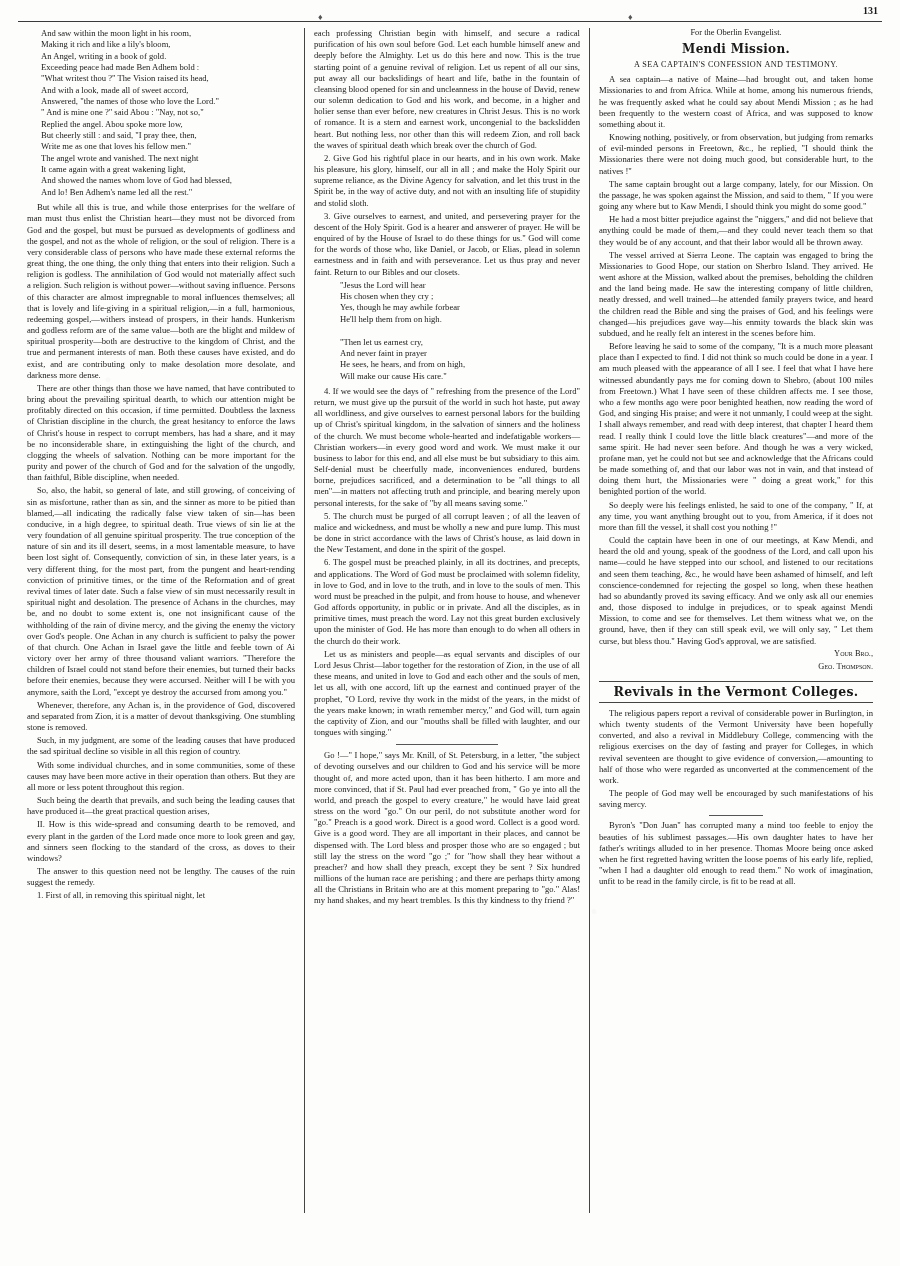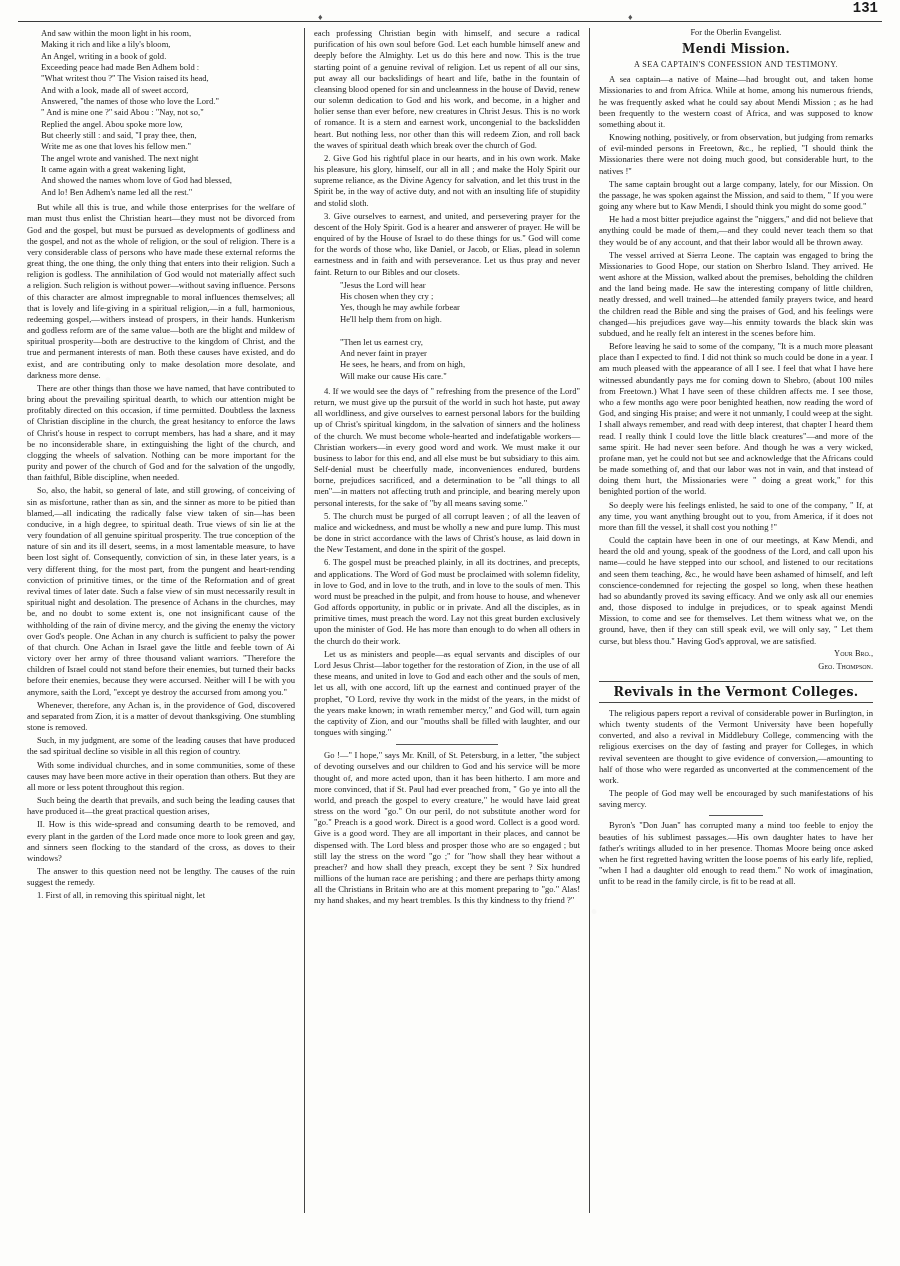--- a/index.html
+++ b/index.html
@@ -43,22 +43,22 @@
     font-family: "DejaVu Serif", serif;
     font-size: 21px;
     font-weight: bold;
     letter-spacing: 1.5px;
     display: inline-block;
   }
   .masthead .pagenum {
     position: absolute;
     right: 4px;
     bottom: 2px;
-    font-family: Liberation Mono, monospace;
-    font-size: 14px;
+    font-family: Liberation Serif, serif;
+    font-size: 10px;
     font-weight: bold;
   }
   .rule {
     border: 0;
     border-top: 1px solid #3a3a3a;
     margin: 3px 0 6px 0;
   }
   .tickmark {
     position: absolute;
     top: 2px;

